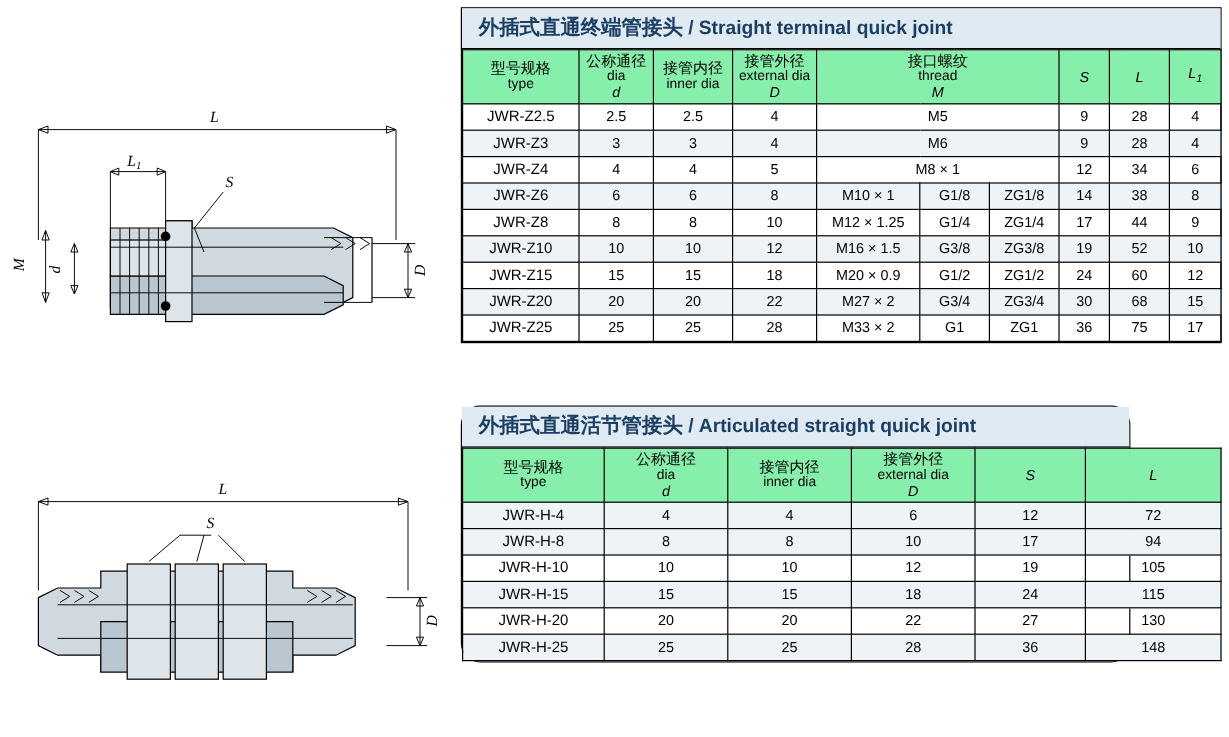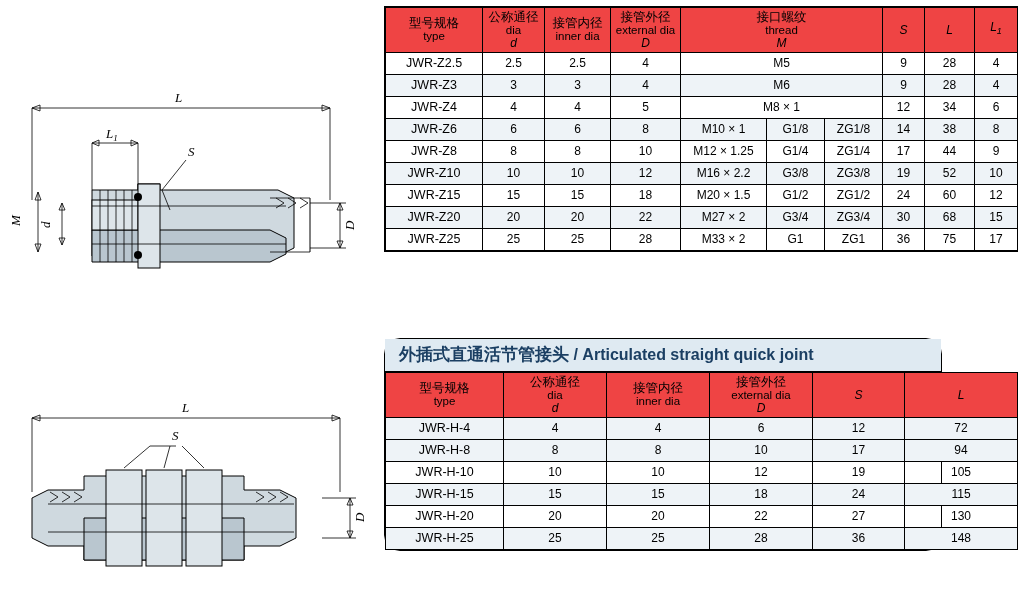--- a/index.html
+++ b/index.html
@@ -53,21 +53,21 @@
     text-align: center;
     vertical-align: middle;
     font-size: 12px;
     color: #000;
     padding: 0;
     height: 21px;
     line-height: 13px;
   }
   table.spec th {
     font-weight: normal;
-    background: #ef4444;
+    background: #86efac;
     height: 44px;
     font-size: 12px;
   }
   table.spec th .cn { display:block; font-size: 12.5px; }
   table.spec th .en { display:block; font-size: 11.5px; }
   table.spec th .it { display:block; font-size: 12px; font-style: italic; }
   table.spec tr.alt td { background: #eef3f7; }
   table.spec td.model { font-size: 12.5px; text-align: center; }
   .sub { font-size: 9px; vertical-align: sub; }
 
@@ -195,20 +195,23 @@
       <polyline class="thin" points="154,88 160,66"></polyline>
       <polyline class="thin" points="194,88 172,66"></polyline>
 
       <text class="lbl" x="172" y="32">L</text>
       <text class="lbl" x="162" y="60">S</text>
       <text class="lbl" x="354" y="142" transform="rotate(-90 354 142)">D</text>
     </svg>
   </div>
 
   <div class="table-block" id="block-top">
+    <div class="tbl-title">
+      <span class="cn">外插式直通终端管接头</span><span> / </span><span class="en">Straight terminal quick joint</span>
+    </div>
     <table class="spec">
       <colgroup>
         <col style="width:97px">
           <col style="width:62px">
           <col style="width:66px">
           <col style="width:70px">
         <col style="width:86px">
           <col style="width:58px">
           <col style="width:58px">
         <col style="width:42px">
@@ -305,33 +308,33 @@
             <td>ZG1/4</td>
             <td>17</td>
             <td>44</td>
             <td>9</td>
           </tr>
           <tr class="alt">
             <td class="model">JWR-Z10</td>
             <td>10</td>
             <td>10</td>
             <td>12</td>
-            <td>M16 × 2.2</td>
+            <td>M16 × 1.5</td>
             <td>G3/8</td>
             <td>ZG3/8</td>
             <td>19</td>
             <td>52</td>
             <td>10</td>
           </tr>
           <tr>
             <td class="model">JWR-Z15</td>
             <td>15</td>
             <td>15</td>
             <td>18</td>
-            <td>M20 × 1.5</td>
+            <td>M20 × 0.9</td>
             <td>G1/2</td>
             <td>ZG1/2</td>
             <td>24</td>
             <td>60</td>
             <td>12</td>
           </tr>
           <tr class="alt">
             <td class="model">JWR-Z20</td>
             <td>20</td>
             <td>20</td>

